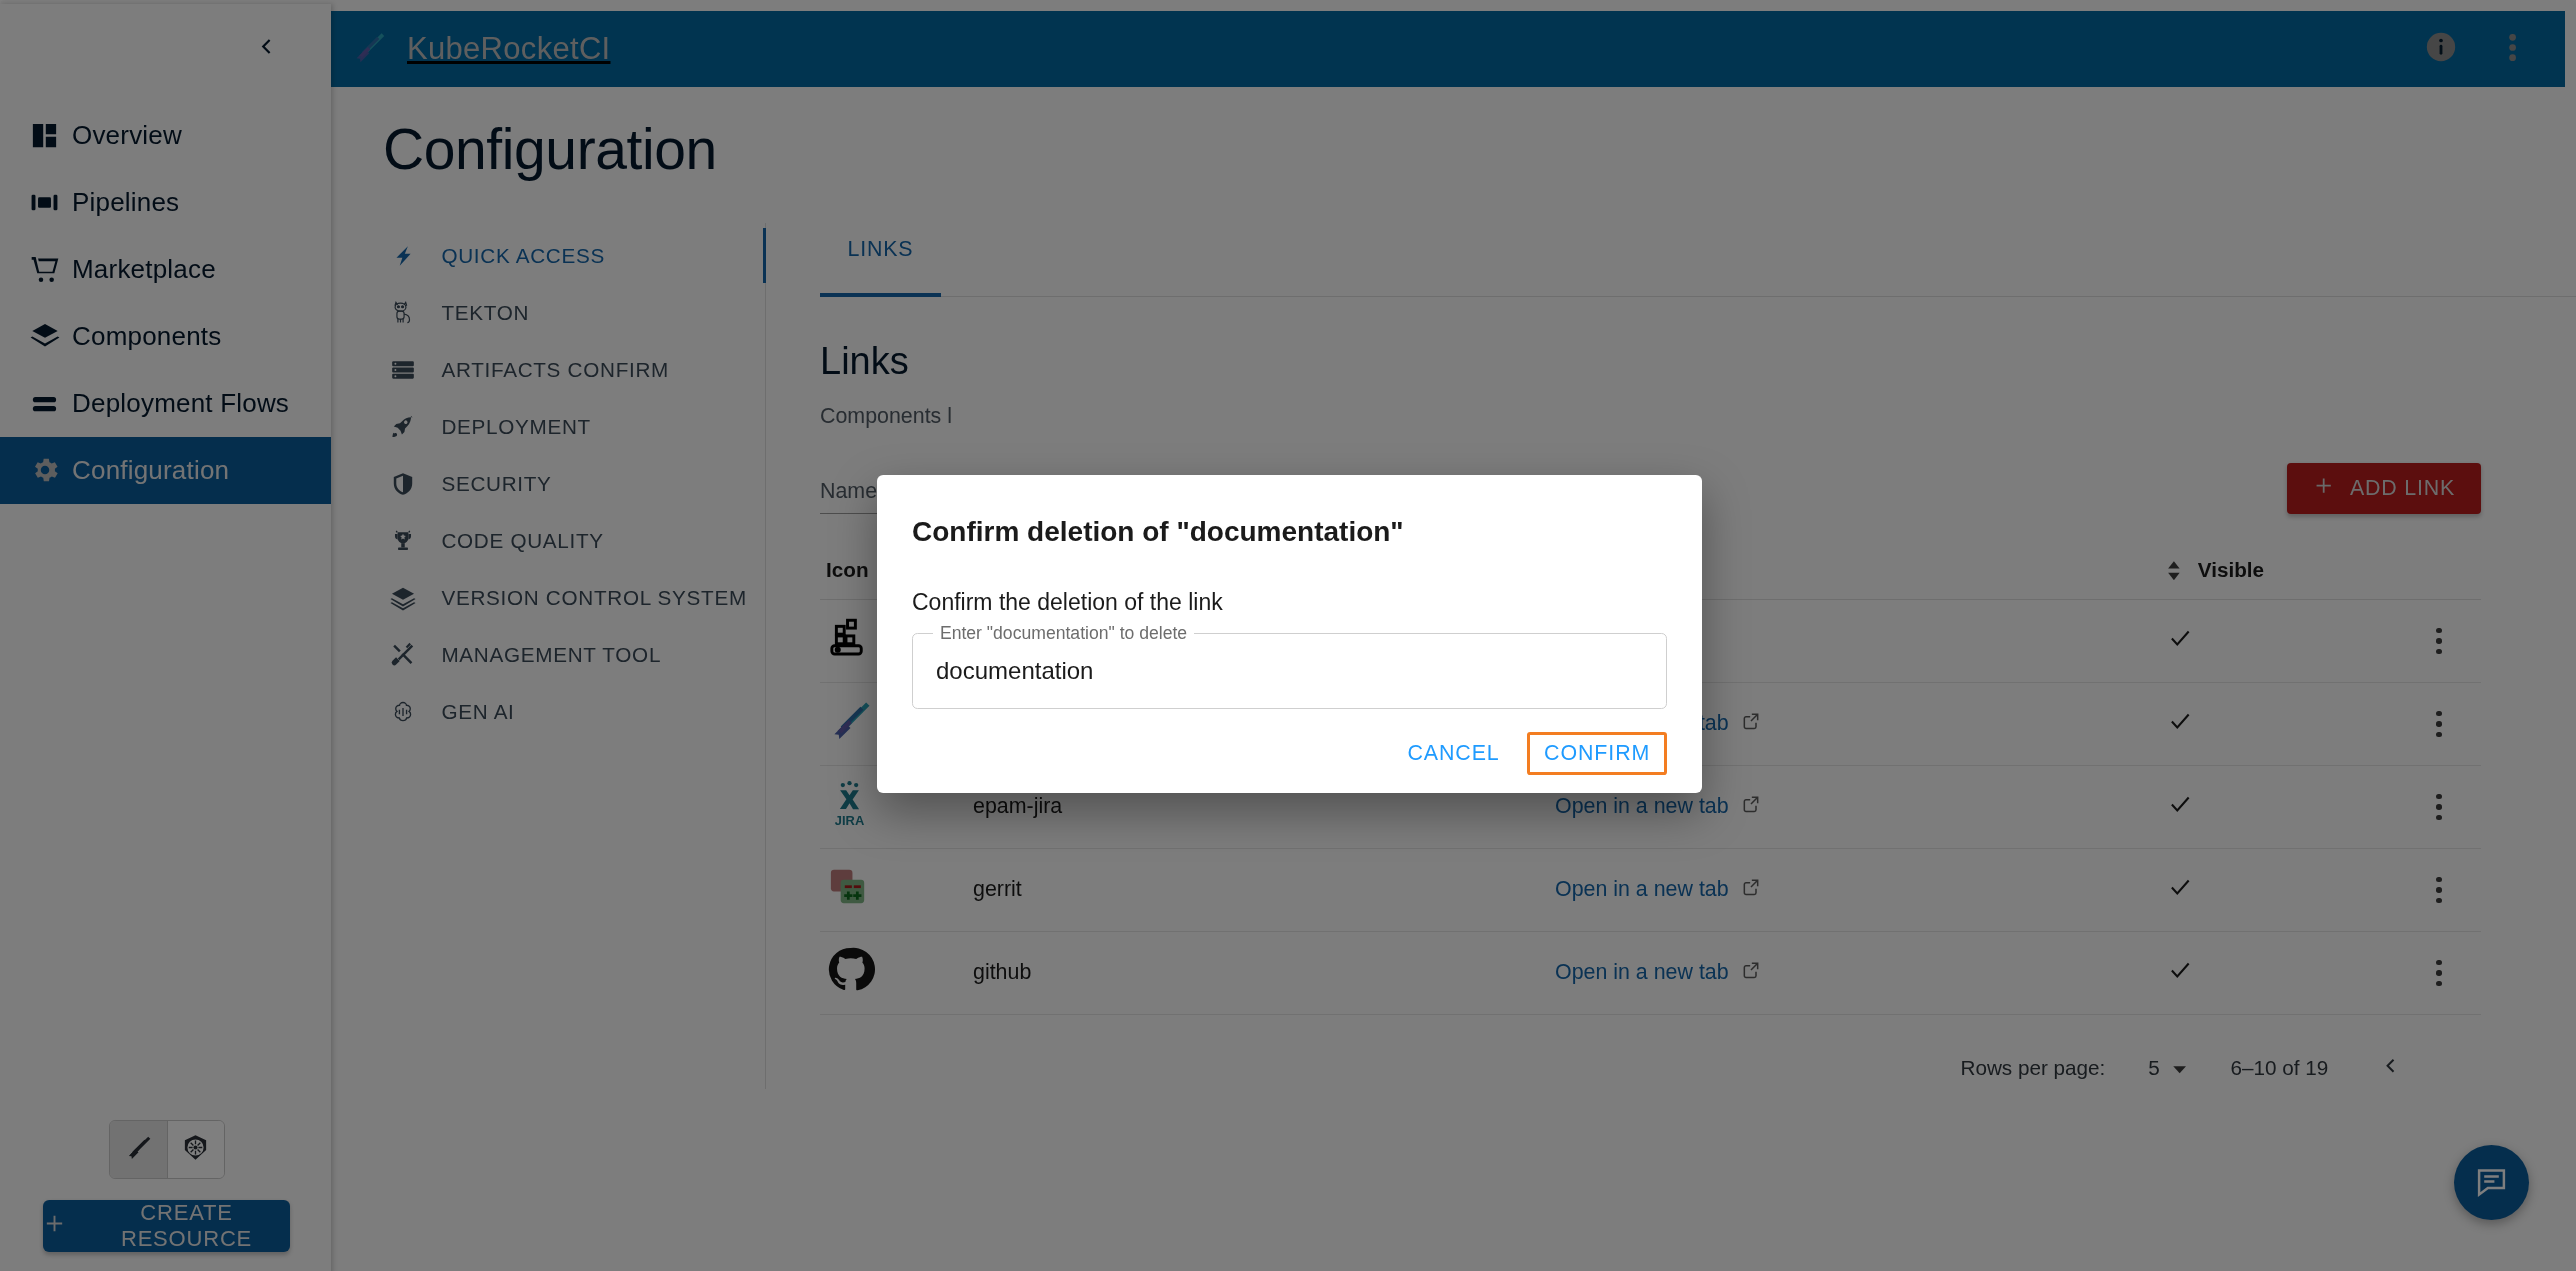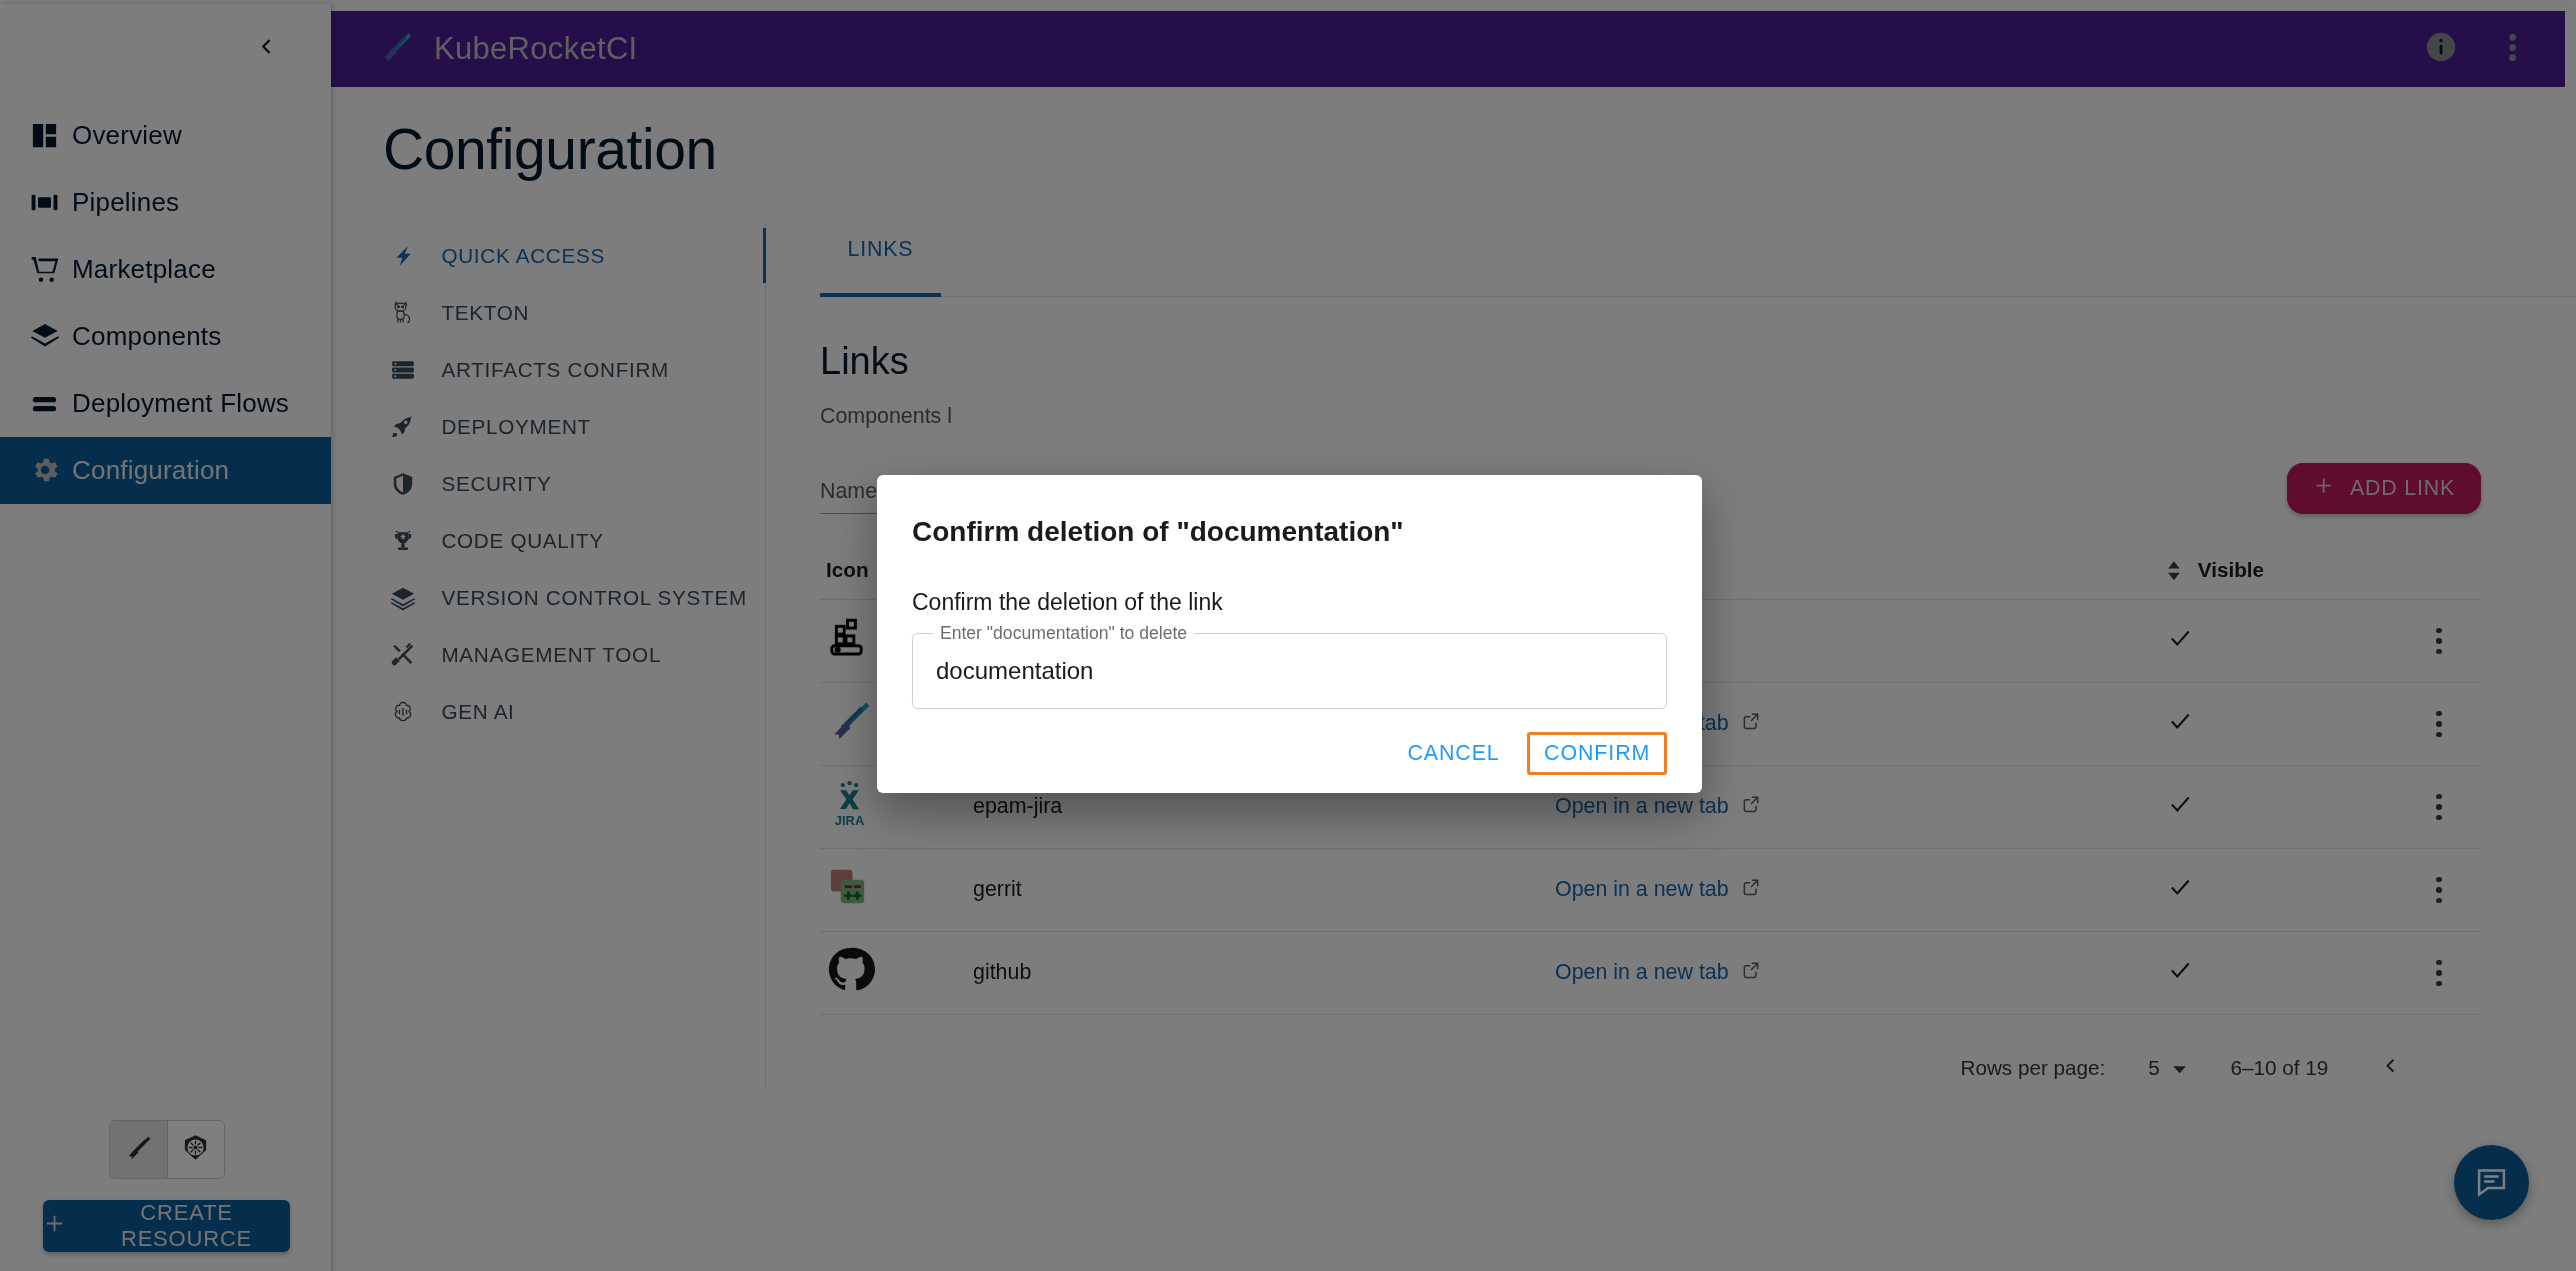--- a/index.html
+++ b/index.html
@@ -78,24 +78,25 @@
     gap: 17px; cursor: pointer;
     font-size: 22px; letter-spacing: 0.8px;
     box-shadow: 0 2.3px 4.6px rgba(0,0,0,.22);
     font-family: "Liberation Sans", sans-serif;
   }
 
   
   .topbar {
     position: absolute; left: 331px; top: 10.7px;
     width: 2234px; height: 76px;
-    background: #4c1d95;
+    background: #0369a1;
     display: flex; align-items: center;
-    padding: 0 31px 0 46px;
+    padding: 0 31px 0 19px;
     z-index: 4;
+    text-decoration: underline;
   }
   .brand { display: flex; align-items: center; gap: 20px; }
   .brand-name {
     font-size: 31px; color: #bfbfbf; letter-spacing: 0.3px;
   }
   .topbar-spacer { flex: 1 1 auto; }
   .topbar-actions { display: flex; align-items: center; gap: 29px; }
   .icon-btn {
     width: 43px; height: 43px;
     display: flex; align-items: center; justify-content: center;
@@ -168,22 +169,22 @@
   .ns-row {
     display: flex; align-items: flex-end; justify-content: space-between;
     padding-top: 34px; padding-right: 95px;
   }
   .ns-select {
     font-size: 21.4px; color: #505a64;
     border-bottom: 0.8px solid #9a9a9a;
     width: 230px; padding-bottom: 9.2px;
   }
   .add-link-btn {
-    background: #be185d; color: #d8d8d8;
-    border: none; border-radius: 16px;
+    background: #b91c1c; color: #d8d8d8;
+    border: none; border-radius: 4px;
     height: 51px; padding: 0 26px;
     display: flex; align-items: center; gap: 15.3px;
     font-size: 21.4px; letter-spacing: 0.8px; cursor: pointer;
     box-shadow: 0 2.3px 4.6px rgba(0,0,0,.22);
     font-family: "Liberation Sans", sans-serif;
   }
 
   
   .tbl { width: 100%; padding-right: 95px; padding-top: 27.6px; }
   .tbl-head {

